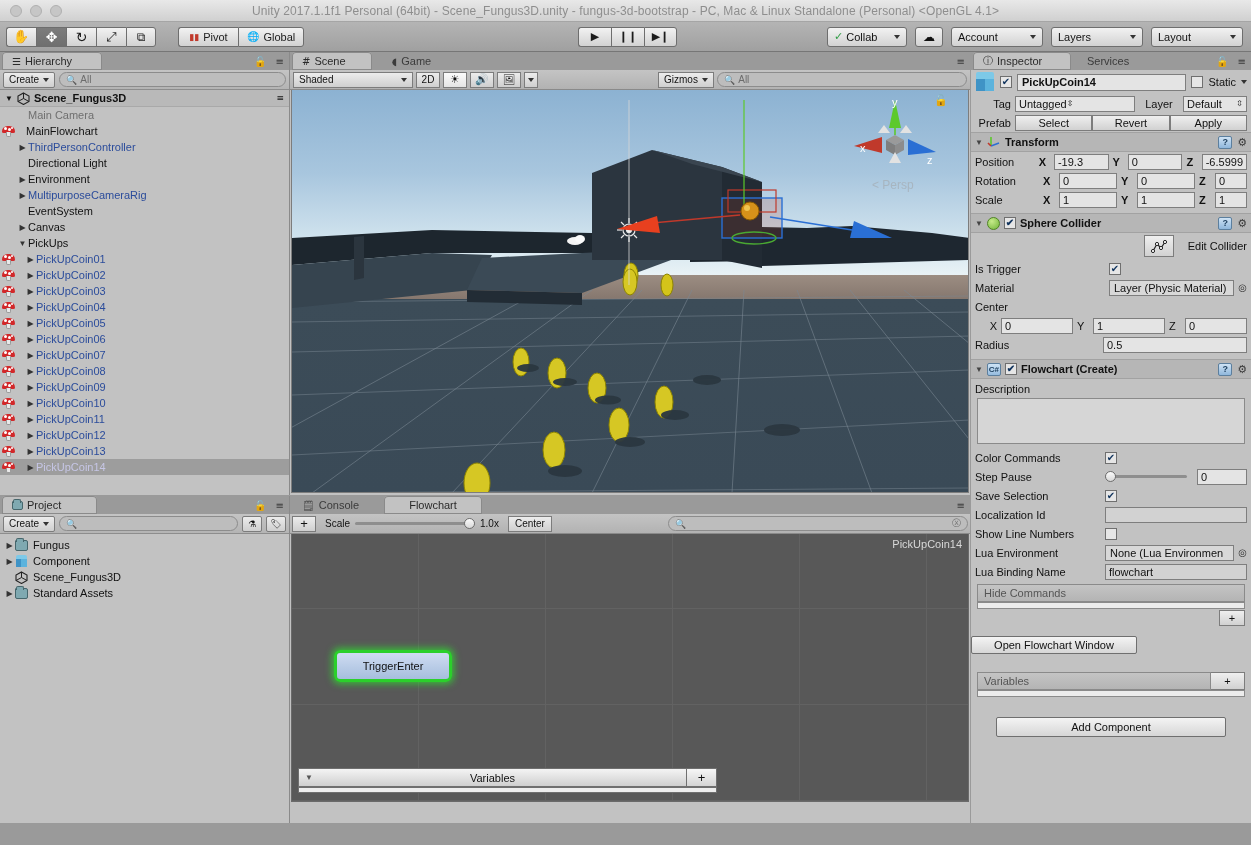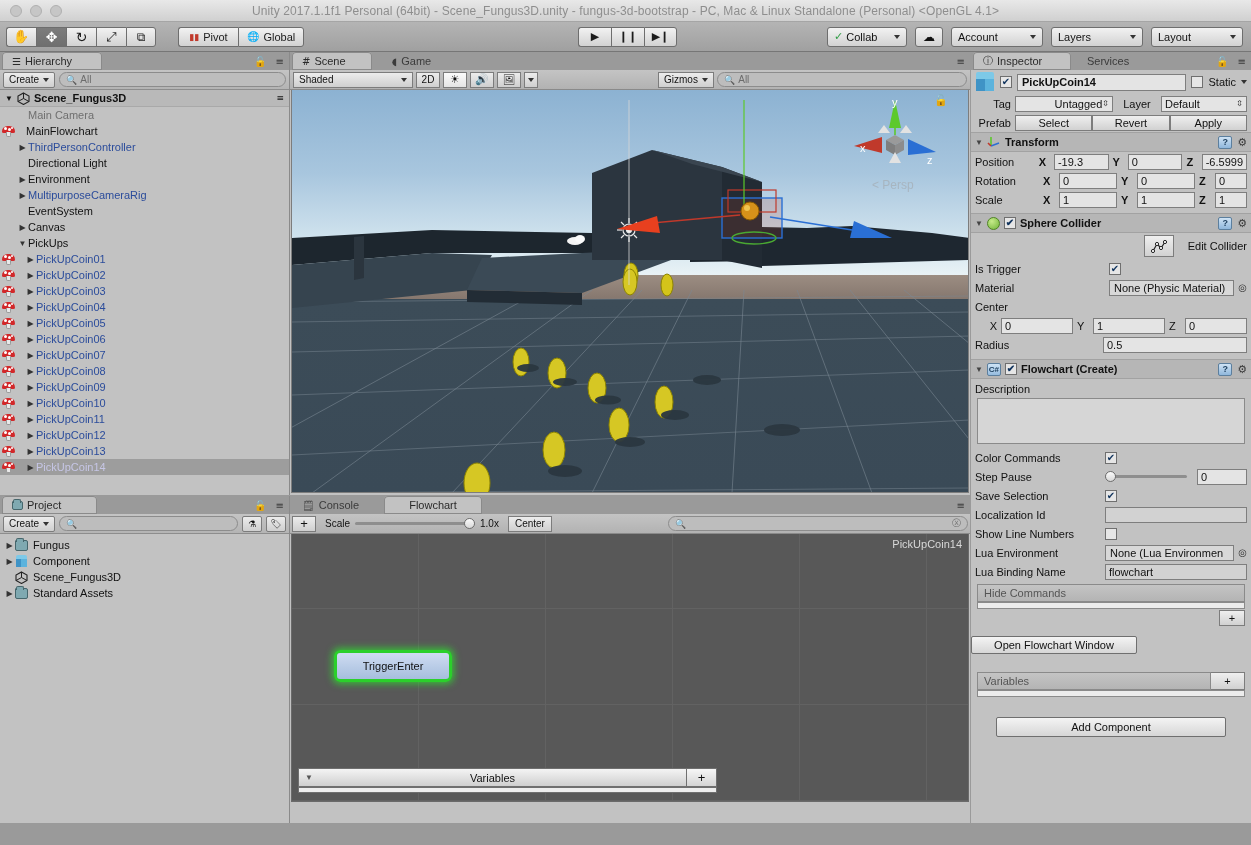--- a/index.html
+++ b/index.html
@@ -946,21 +946,21 @@
         <span class="namefield">
           <span>PickUpCoin14</span>
         </span>
         <span class="cbx"></span>
         <span>Static</span>
         <span class="caret"></span>
       </div>
 
       <div class="row">
         <span class="lbl-r" style="width:36px">Tag</span>
-        <span class="field" style="width:98px;justify-content:flex-end">
+        <span class="field" style="width:120px;justify-content:flex-start">
           <span>Untagged</span>
           <span style="font-size:8px">⇳</span>
         </span>
         <span style="width:40px;text-align:center">Layer</span>
         <span class="field" style="flex:1;justify-content:space-between">
           <span>Default</span>
           <span style="font-size:8px">⇳</span>
         </span>
       </div>
 
@@ -1063,21 +1063,21 @@
         <span style="margin-left:10px">Edit Collider</span>
       </div>
 
       <div class="row">
         <span style="width:130px">Is Trigger</span>
         <span class="cbx on"></span>
       </div>
       <div class="row">
         <span style="width:130px">Material</span>
         <span class="objfield">
-            <span>None (Physic Material)</span>
+            <span>Layer (Physic Material)</span>
           </span>
         <span class="dotbtn gly">◎</span>
       </div>
       <div class="row">
         <span>Center</span>
       </div>
       <div class="row">
         <span style="width:14px;text-align:right;margin-left:8px">X</span>
         <span class="field" style="width:72px">
             <span>0</span>

